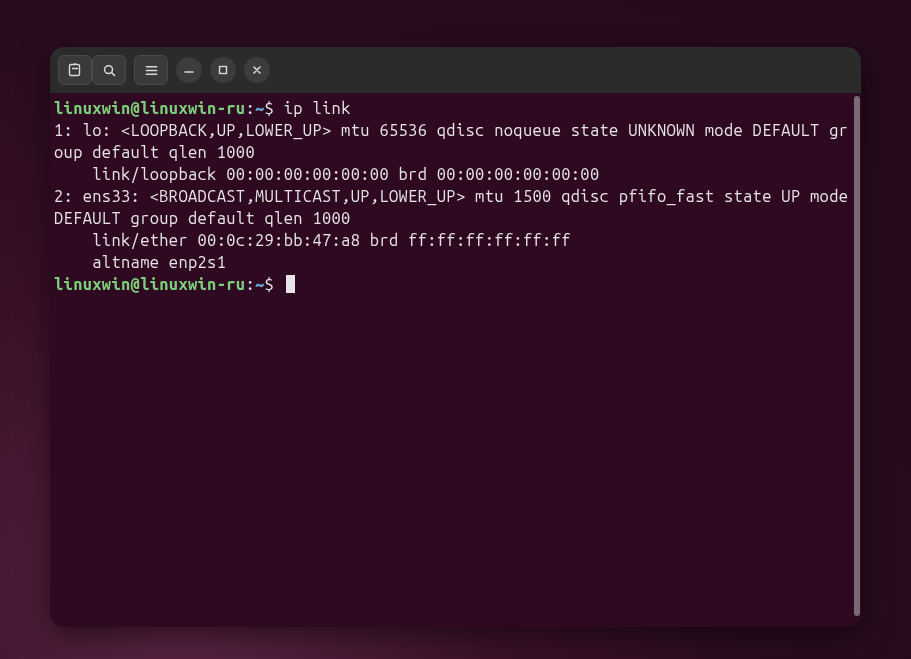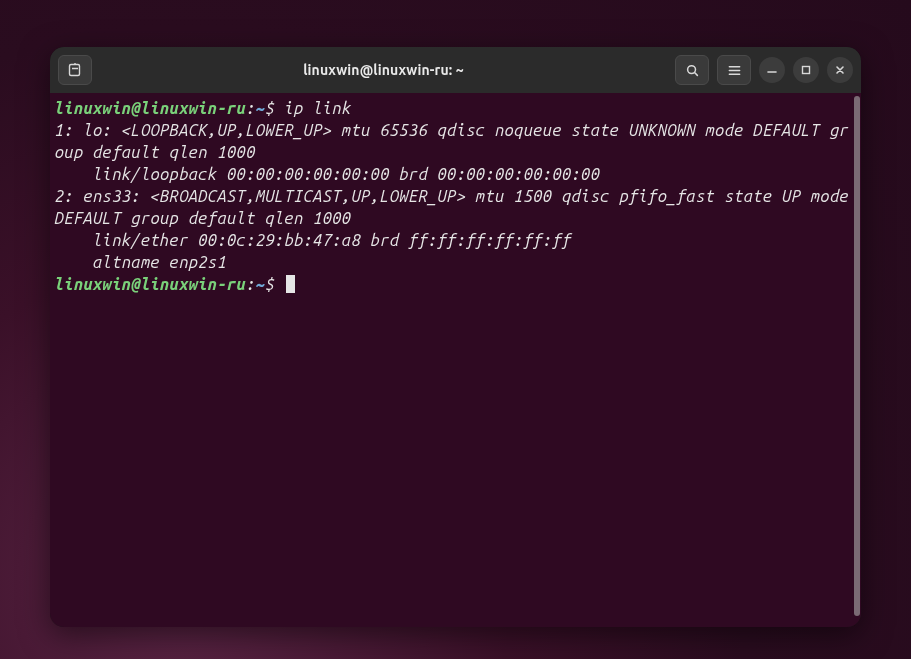--- a/index.html
+++ b/index.html
@@ -85,21 +85,20 @@
     .terminal-content {
       flex: 1;
       padding: 4px 0 4px 4px;
       font-family: "Ubuntu Mono", "DejaVu Sans Mono", monospace;
       font-size: 16.5px;
       line-height: 22px;
       color: #e6e6e6;
       white-space: pre-wrap;
       word-break: break-all;
       letter-spacing: 0.02em;
-      font-style: italic;
     }
     .scrollbar-track {
       width: 8px;
       background: transparent;
       position: relative;
     }
     .scrollbar-thumb {
       position: absolute;
       top: 3px;
       left: 1px;
@@ -133,21 +132,20 @@
       <div class="titlebar-btn">
         <span>
           <svg width="16" height="16" viewBox="0 0 16 16" fill="none">
             <rect x="2.5" y="2.5" width="10" height="11" rx="1.5" stroke="#d8d8d8" stroke-width="1.4"></rect>
             <path d="M5 6.5h6" stroke="#d8d8d8" stroke-width="1.4"></path>
             <path d="M8 3v-2" stroke="#d8d8d8" stroke-width="1.4"></path>
           </svg>
         </span>
       </div>
     </div>
-    <div class="titlebar-title">linuxwin@linuxwin-ru: ~</div>
     <div class="titlebar-right">
       <div class="titlebar-btn">
         <span>
           <svg width="15" height="15" viewBox="0 0 16 16" fill="none">
             <circle cx="7" cy="7" r="4.2" stroke="#d8d8d8" stroke-width="1.6"></circle>
             <path d="M10.2 10.2l3 3" stroke="#d8d8d8" stroke-width="1.6" stroke-linecap="round"></path>
           </svg>
         </span>
       </div>
       <div class="titlebar-btn">

